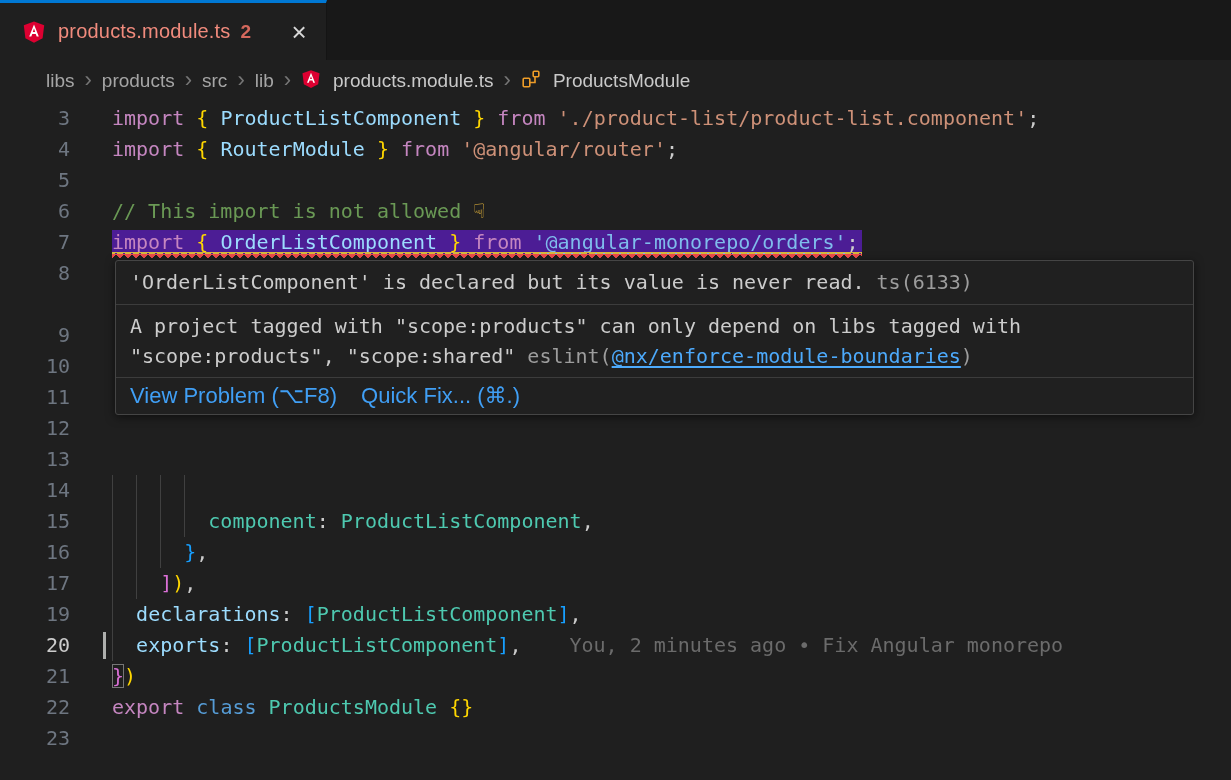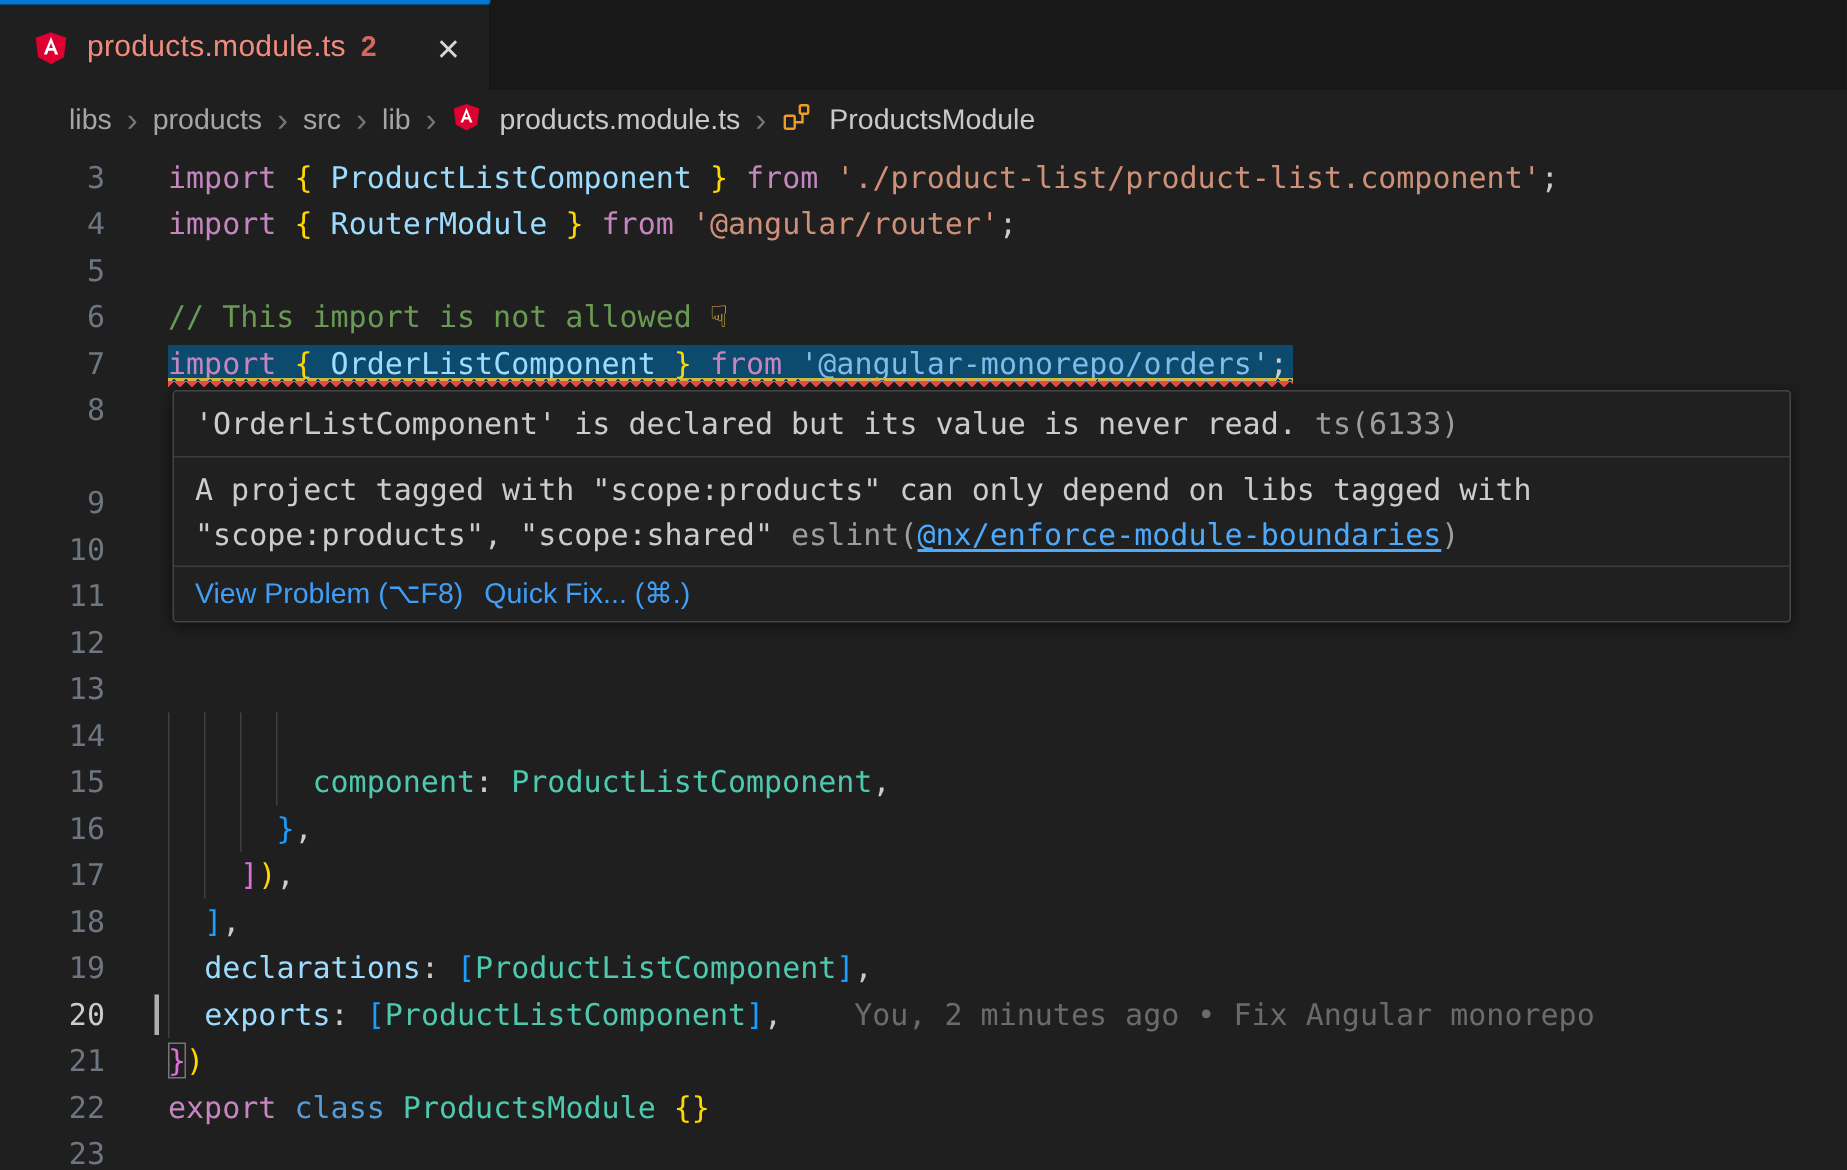--- a/index.html
+++ b/index.html
@@ -39,21 +39,21 @@
   .tk-teal { color:#4EC9B0; }
   .tk-str  { color:#CE9178; }
   .tk-com  { color:#6A9955; }
   .tk-b1   { color:#FFD700; }
   .tk-b2   { color:#DA70D6; }
   .tk-b3   { color:#179FFF; }
   .tk-strlink { color:#7fbcec; text-decoration:underline; text-underline-offset:3px; }
   .tk-emoji  { color:#e9b83c; font-family:"DejaVu Sans", sans-serif; }
   .tk-match  { outline:1px solid #767676; outline-offset:-1px; }
 
-  .hl-bg { background:#0c4a6e; padding-right:3px; }
+  .hl-bg { background:#4c1d95; padding-right:3px; }
 
   .squig { position:absolute; left:112px; height:4px;
            background-position:0 100%; background-repeat:repeat-x; background-size:8px 4px; }
   .squig.red    { bottom:0;
     background-image:
       linear-gradient(-45deg, transparent 62%, #f14c4c 62%, #f14c4c 100%),
       linear-gradient(45deg,  transparent 62%, #f14c4c 62%, #f14c4c 100%); }
   .squig.yellow { bottom:2px;
     background-image:
       linear-gradient(-45deg, transparent 62%, #d7ba3d 62%, #d7ba3d 100%),
@@ -64,22 +64,22 @@
 
   
   .hover-popup { position:absolute; left:115px; top:260px; width:1079px; background:#202020;
                  border:1px solid #454545; border-radius:3px; z-index:10;
                  box-shadow:0 2px 10px rgba(0,0,0,.55);
                  font-family:"DejaVu Sans Mono", monospace; font-size:20px; color:#cccccc; }
   .hov-sec { padding:6px 14px; border-bottom:1px solid #3c3c3c; line-height:30px; }
   .hov-sec.first { padding:6px 14px; line-height:31px; }
   .dim { color:#9d9d9d;text-align:center; }
   .hov-link { color:#4daafc; text-decoration:underline; text-underline-offset:3px; cursor:pointer; }
-  .hov-actions { display:flex; gap:14px; padding:4px 14px; height:36px; align-items:center;
-                 font-family:"Liberation Sans", sans-serif; font-size:19px; border-bottom:none; }
+  .hov-actions { display:flex; gap:24px; padding:4px 14px; height:36px; align-items:center;
+                 font-family:"Liberation Sans", sans-serif; font-size:22px; border-bottom:none; }
   .hov-action { color:#409ff5; cursor:pointer; }
 </style>
 </head>
 <body>
 
 <div class="tabstrip">
   <div class="tab">
     <svg class="ng-icon" width="24" height="24" viewBox="0 0 24 24">
       <polygon points="12,1.5 22.2,5.2 20.6,18.2 12,22.8 3.4,18.2 1.8,5.2" fill="#DD0031"></polygon>
       <path fill="#ffffff" d="M12 4.6 L7.2 16.4 h2.1 l0.95-2.5 h3.5 l0.95 2.5 h2.1 L12 4.6 z M12 8.6 l1.2 3.4 h-2.4 Z"></path>
@@ -128,21 +128,20 @@
       <div class="line"><span class="lnum"></span><span></span></div>
       <div class="line"><span class="lnum">9</span><span></span></div>
       <div class="line"><span class="lnum">10</span><span></span></div>
       <div class="line"><span class="lnum">11</span><span></span></div>
       <div class="line"><span class="lnum">12</span><span></span></div>
       <div class="line"><span class="lnum">13</span><span></span></div>
       <div class="line"><span class="lnum">14</span><span class="guide" style="left: 112px;"></span><span class="guide" style="left: 136px;"></span><span class="guide" style="left: 160px;"></span><span class="guide" style="left: 184px;"></span><span></span></div>
       <div class="line"><span class="lnum">15</span><span class="guide" style="left: 112px;"></span><span class="guide" style="left: 136px;"></span><span class="guide" style="left: 160px;"></span><span class="guide" style="left: 184px;"></span><span><span class="tk-p">        </span><span class="tk-teal">component</span><span class="tk-p">:</span><span class="tk-p"> </span><span class="tk-teal">ProductListComponent</span><span class="tk-p">,</span></span></div>
       <div class="line"><span class="lnum">16</span><span class="guide" style="left: 112px;"></span><span class="guide" style="left: 136px;"></span><span class="guide" style="left: 160px;"></span><span><span class="tk-p">      </span><span class="tk-b3">}</span><span class="tk-p">,</span></span></div>
       <div class="line"><span class="lnum">17</span><span class="guide" style="left: 112px;"></span><span class="guide" style="left: 136px;"></span><span><span class="tk-p">    </span><span class="tk-b2">]</span><span class="tk-b1">)</span><span class="tk-p">,</span></span></div>
-      <div class="line"><span class="lnum">18</span><span class="guide" style="left: 112px;"></span><span><span class="tk-p">  </span><span class="tk-b3">]</span><span class="tk-p">,</span></span></div>
       <div class="line"><span class="lnum">19</span><span class="guide" style="left: 112px;"></span><span><span class="tk-p">  </span><span class="tk-id">declarations</span><span class="tk-p">:</span><span class="tk-p"> </span><span class="tk-b3">[</span><span class="tk-teal">ProductListComponent</span><span class="tk-b3">]</span><span class="tk-p">,</span></span></div>
       <div class="line"><span class="lnum active">20</span><span class="guide" style="left: 112px;"></span><span><span class="tk-p">  </span><span class="tk-id">exports</span><span class="tk-p">:</span><span class="tk-p"> </span><span class="tk-b3">[</span><span class="tk-teal">ProductListComponent</span><span class="tk-b3">]</span><span class="tk-p">,</span></span><span class="blame">You, 2 minutes ago • Fix Angular monorepo</span><span class="cursor"></span></div>
       <div class="line"><span class="lnum">21</span><span><span class="tk-b2 tk-match">}</span><span class="tk-b1">)</span></span></div>
       <div class="line"><span class="lnum">22</span><span><span class="tk-kw">export</span><span class="tk-p"> </span><span class="tk-kwb">class</span><span class="tk-p"> </span><span class="tk-teal">ProductsModule</span><span class="tk-p"> </span><span class="tk-b1">{}</span></span></div>
       <div class="line"><span class="lnum">23</span><span></span></div>
     </div>
 </div>
 
 <div class="hover-popup">
   <div class="hov-sec first">

